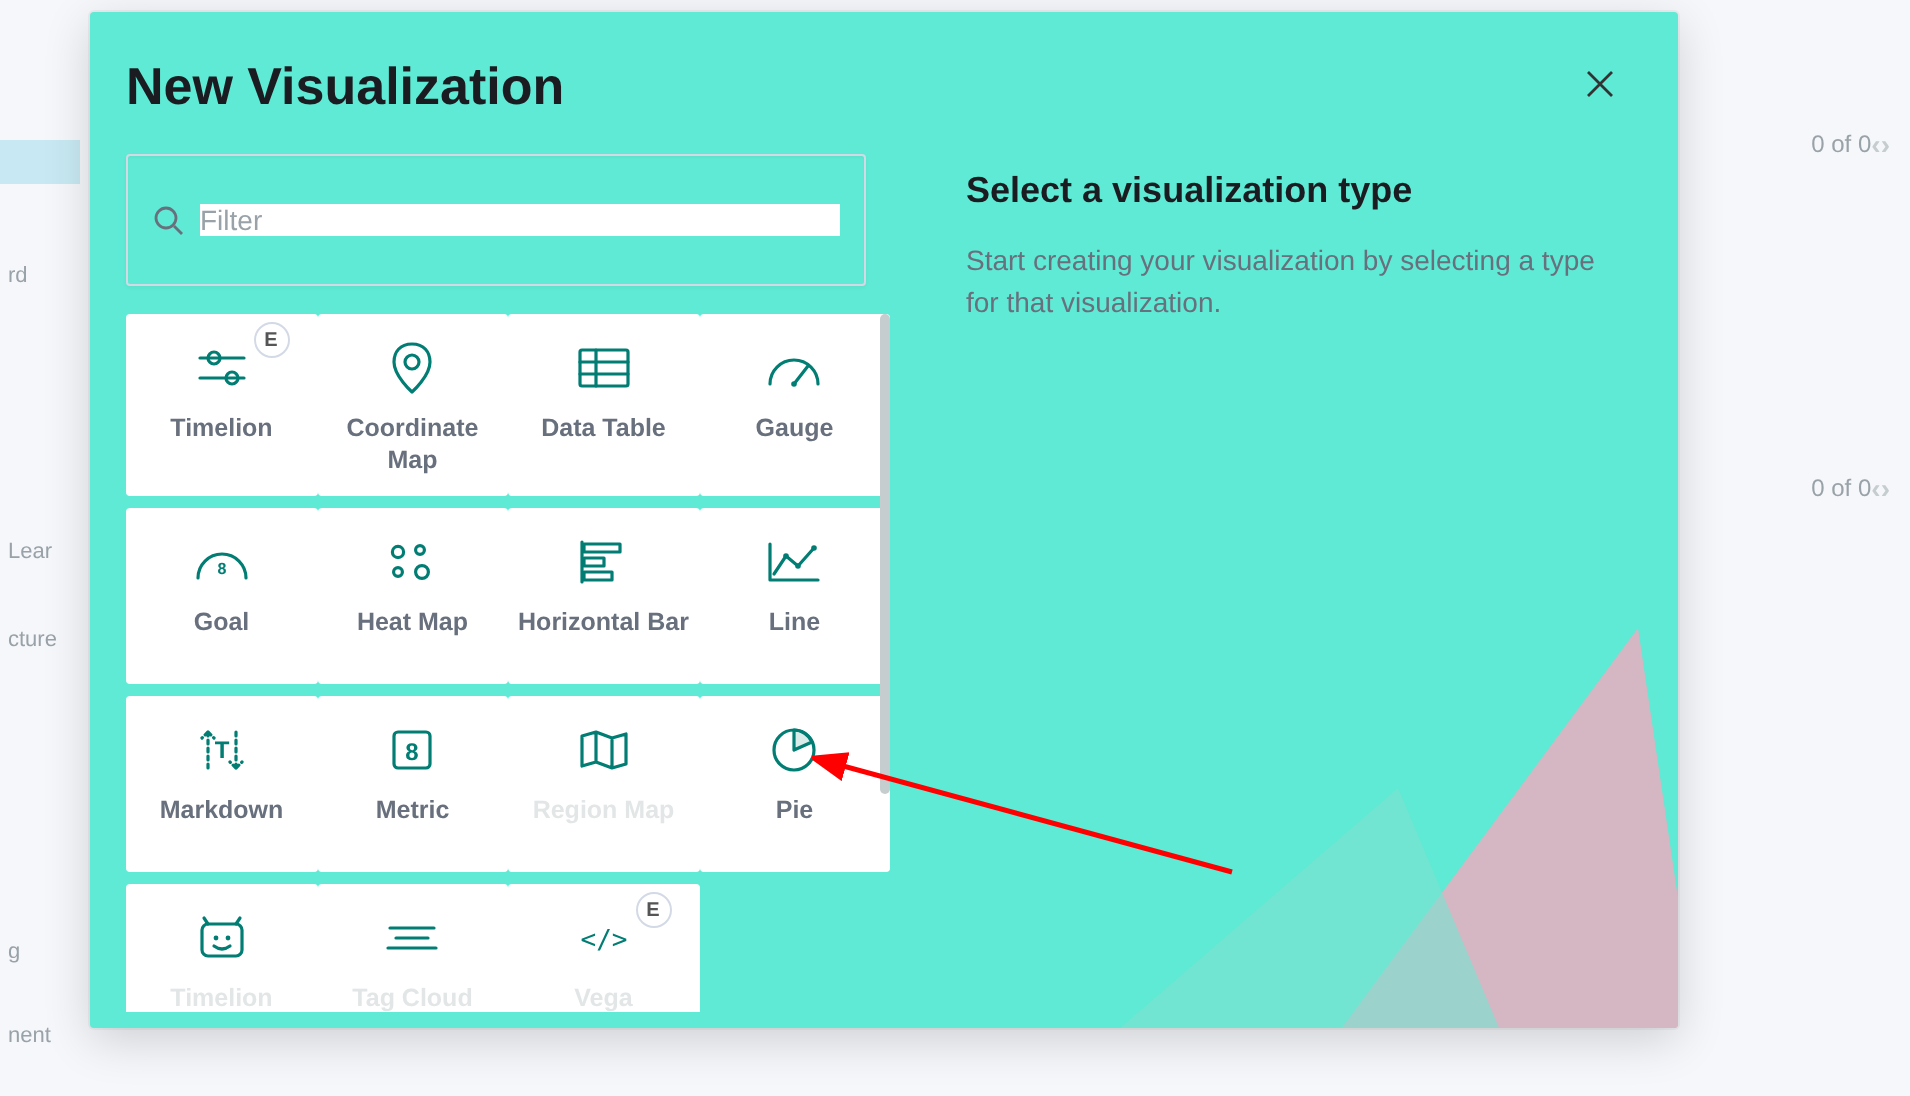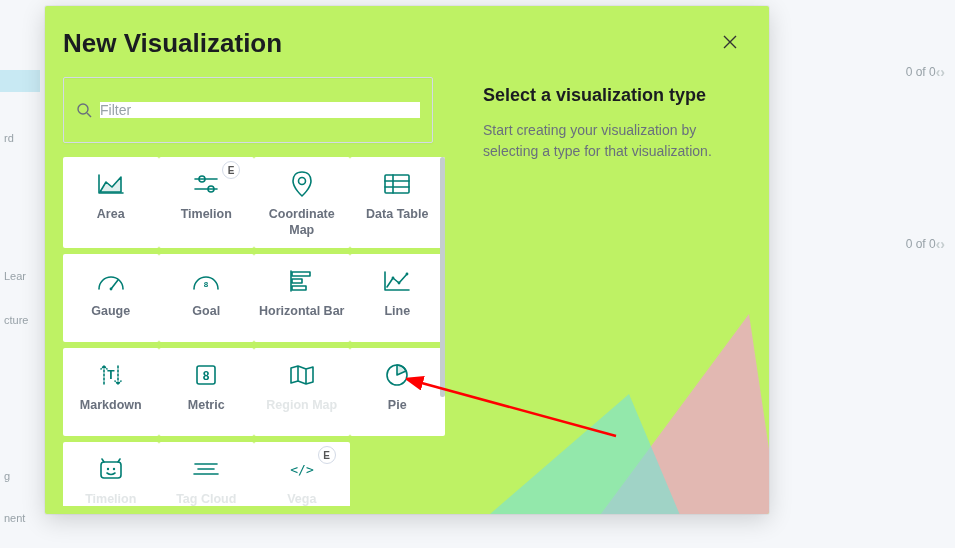--- a/index.html
+++ b/index.html
@@ -30,22 +30,22 @@
   display: flex;
   align-items: center;
   gap: 0;
   color: #98a2a8;
   font-size: 12px;
 }
 .chev { font-size: 14px; font-weight: bold; color: #c5cdcf; }
 .modal {
   position: absolute;
   left: 45px; top: 6px;
-  width: 724px; height: 508px;
-  background: #bef264;
+  width: 794px; height: 508px;
+  background: #5eead4;
   box-shadow: 0 6px 24px rgba(0,0,0,0.16), 0 0 0 1px rgba(0,0,0,0.04);
   border-radius: 2px;
   display: flex;
   flex-direction: column;
   overflow: hidden;
 }
 .modal-header {
   display: flex;
   justify-content: space-between;
   align-items: center;
@@ -203,29 +203,20 @@
             <circle cx="7" cy="7" r="5" stroke="#69707d" stroke-width="1.4" fill="none"></circle>
             <path d="M11 11 L15 15" stroke="#69707d" stroke-width="1.4"></path>
           </svg>
         <input class="filter-input" placeholder="Filter" style="">
       </div>
       <div class="grid-scroll">
         <div class="scroll-inner" id="viz-grid">
             <div class="viz-item">
               <div class="viz-icon">
                 <svg width="28" height="24" viewBox="0 0 28 24">
-                  <path d="M2 3 V21 H26" stroke="#017d73" stroke-width="1.6" fill="none" stroke-linecap="round" stroke-linejoin="round"></path>
-                  <path d="M3 20 L9 10 L15 15 L24 5 V20 Z" fill="#017d73" fill-opacity="0.12" stroke="#017d73" stroke-width="1.6" stroke-linecap="round" stroke-linejoin="round"></path>
-                </svg>
-              </div>
-              <div class="viz-label">Area</div>
-            </div>
-            <div class="viz-item">
-              <div class="viz-icon">
-                <svg width="28" height="24" viewBox="0 0 28 24">
                   <line x1="3" y1="7" x2="25" y2="7" stroke="#017d73" stroke-width="1.6" fill="none" stroke-linecap="round" stroke-linejoin="round"></line>
                   <circle cx="10" cy="7" r="3" stroke="#017d73" stroke-width="1.6" fill="none" stroke-linecap="round" stroke-linejoin="round"></circle>
                   <line x1="3" y1="17" x2="25" y2="17" stroke="#017d73" stroke-width="1.6" fill="none" stroke-linecap="round" stroke-linejoin="round"></line>
                   <circle cx="19" cy="17" r="3" stroke="#017d73" stroke-width="1.6" fill="none" stroke-linecap="round" stroke-linejoin="round"></circle>
                 </svg>
               </div>
               <div class="viz-label">Timelion</div>
               <div class="badge">E</div>
             </div>
             <div class="viz-item">
@@ -259,20 +250,31 @@
               <div class="viz-label">Gauge</div>
             </div>
             <div class="viz-item">
               <div class="viz-icon">
                 <svg width="30" height="22" viewBox="0 0 30 22">
                   <path d="M3 19 A12 12 0 0 1 27 19" stroke="#017d73" stroke-width="1.6" fill="none" stroke-linecap="round" stroke-linejoin="round"></path>
                   <text x="15" y="17" font-size="8" text-anchor="middle" fill="#017d73" font-weight="600">8</text>
                 </svg>
               </div>
               <div class="viz-label">Goal</div>
+            </div>
+            <div class="viz-item">
+              <div class="viz-icon">
+                <svg width="26" height="22" viewBox="0 0 26 22">
+                  <circle cx="6" cy="6" r="2.8" stroke="#017d73" stroke-width="1.6" fill="none" stroke-linecap="round" stroke-linejoin="round"></circle>
+                  <circle cx="17" cy="5" r="2.2" stroke="#017d73" stroke-width="1.6" fill="none" stroke-linecap="round" stroke-linejoin="round"></circle>
+                  <circle cx="6" cy="16" r="2.2" stroke="#017d73" stroke-width="1.6" fill="none" stroke-linecap="round" stroke-linejoin="round"></circle>
+                  <circle cx="18" cy="16" r="3.2" stroke="#017d73" stroke-width="1.6" fill="none" stroke-linecap="round" stroke-linejoin="round"></circle>
+                </svg>
+              </div>
+              <div class="viz-label">Heat Map</div>
             </div>
             <div class="viz-item">
               <div class="viz-icon">
                 <svg width="26" height="24" viewBox="0 0 26 24">
                   <path d="M2 2 V22" stroke="#017d73" stroke-width="1.6" fill="none" stroke-linecap="round" stroke-linejoin="round"></path>
                   <rect x="3" y="3" width="18" height="4" stroke="#017d73" stroke-width="1.6" fill="none" stroke-linecap="round" stroke-linejoin="round"></rect>
                   <rect x="3" y="10" width="10" height="4" stroke="#017d73" stroke-width="1.6" fill="none" stroke-linecap="round" stroke-linejoin="round"></rect>
                   <rect x="3" y="17" width="14" height="4" stroke="#017d73" stroke-width="1.6" fill="none" stroke-linecap="round" stroke-linejoin="round"></rect>
                 </svg>
               </div>

